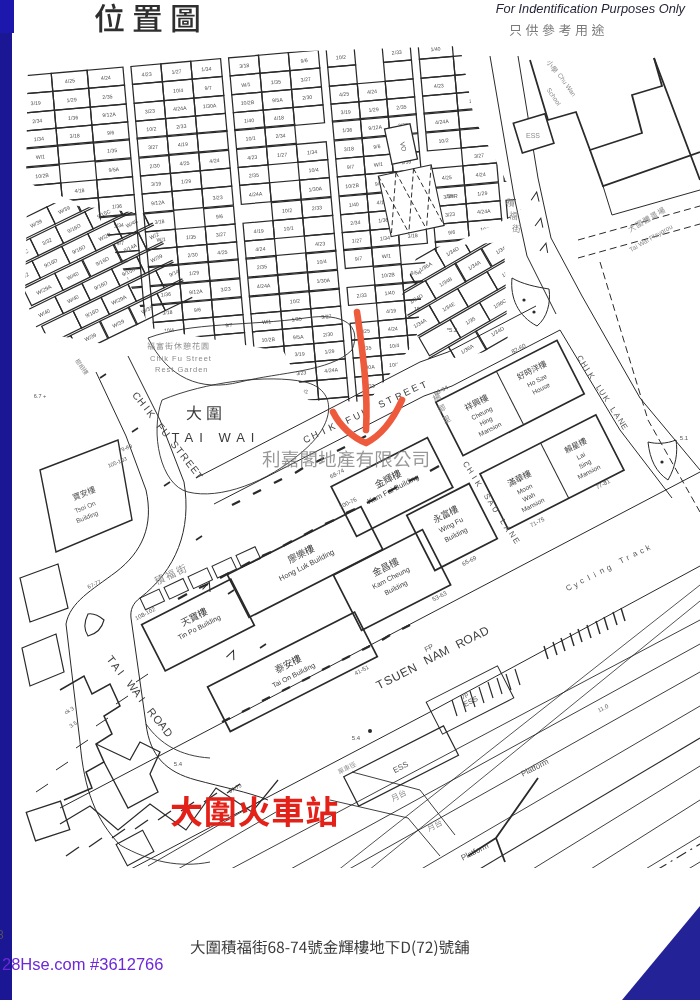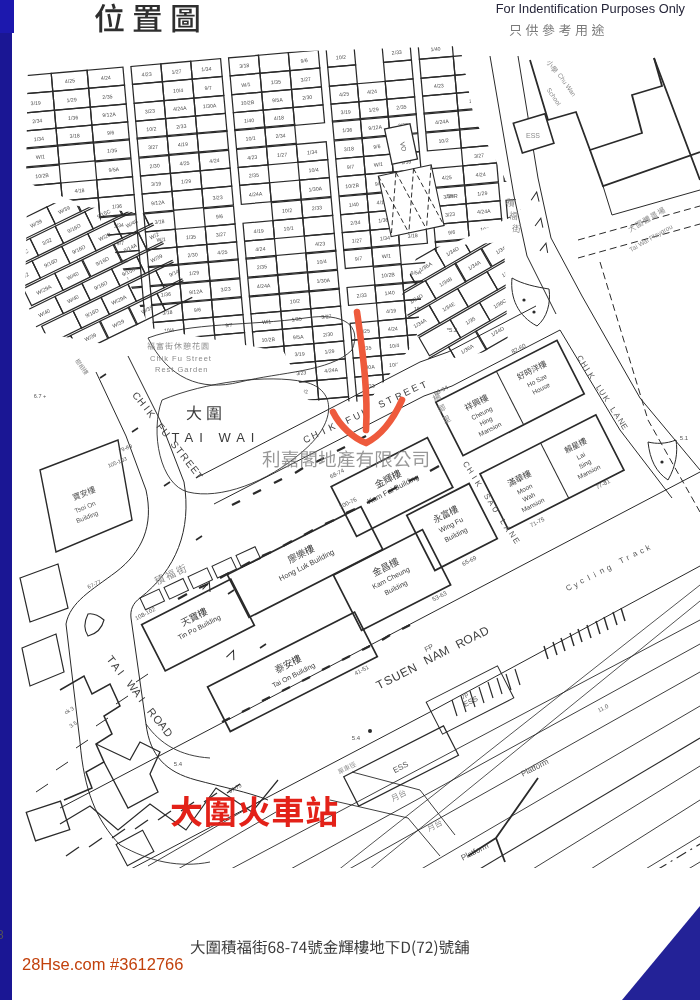--- a/index.html
+++ b/index.html
@@ -11,21 +11,21 @@
 <div class="abs" style="left:0;top:33px;width:12px;height:967px;background:#1a1694;"></div>
 
 <svg class="abs" style="left:0;top:0;" width="700" height="46" viewBox="0 0 700 46">
     <g transform="translate(94.0,30.0) scale(0.031000,-0.031000)" fill="#2e2e2e" stroke="none">
       <path transform="translate(0,0)" d="M366 668H917V576H366ZM429 509 515 528Q527 477 538 420Q549 364 559 308Q568 251 576 201Q583 151 587 113L493 86Q490 125 484 177Q478 228 469 285Q460 343 450 400Q440 458 429 509ZM767 534 866 518Q856 456 842 388Q829 320 815 252Q800 185 784 124Q769 63 755 14L672 32Q686 81 700 144Q714 207 727 275Q740 343 750 410Q761 477 767 534ZM326 48H955V-43H326ZM562 832 652 855Q666 818 681 775Q696 732 703 700L609 673Q603 705 590 749Q576 794 562 832ZM274 840 363 813Q331 728 287 644Q243 560 192 486Q141 412 87 355Q82 367 73 385Q64 403 53 422Q43 441 34 451Q82 499 127 561Q171 623 209 695Q247 767 274 840ZM170 575 265 669 265 668V-83H170Z"></path>
       <path transform="translate(1226,0)" d="M657 742V666H802V742ZM428 742V666H570V742ZM202 742V666H341V742ZM112 807H898V600H112ZM67 549H923V478H67ZM447 621 544 615Q537 562 525 503Q514 444 503 401H415Q421 431 427 468Q433 506 438 546Q443 586 447 621ZM54 13H949V-56H54ZM228 319H771V267H228ZM232 218H769V167H232ZM236 116H774V64H236ZM181 427H817V-25H724V367H270V-25H181Z"></path>
       <path transform="translate(2452,0)" d="M376 636V581H619V636ZM299 687H699V529H299ZM340 343V134H655V343ZM266 398H732V78H266ZM448 262V215H545V262ZM393 306H602V171H393ZM207 490H795V436H207ZM456 564H537V466H456ZM78 807H925V-83H833V728H166V-83H78ZM134 33H880V-46H134Z"></path>
     </g>
   </svg>
 
-<div class="abs" style="right:15px;top:1px;font-size:12.8px;color:#26263a;">For Indentification Purposes Only</div>
+<div class="abs" style="right:15px;top:1px;font-size:12.8px;color:#26263a;font-style:italic;">For Indentification Purposes Only</div>
 
 <svg class="abs" style="left:480px;top:14px;" width="220" height="30" viewBox="0 0 220 30">
     <g transform="translate(29.0,21.0) scale(0.013000,-0.013000)" fill="#7a7a7a" stroke="none">
       <path transform="translate(0,0)" d="M593 182 657 221Q707 183 762 138Q816 92 865 47Q913 2 944 -35L876 -80Q847 -44 800 2Q753 49 698 96Q644 143 593 182ZM334 218 413 188Q376 139 326 89Q275 39 219 -5Q163 -49 108 -83Q101 -75 91 -65Q80 -56 69 -46Q58 -37 49 -30Q103 1 157 42Q212 84 258 130Q305 176 334 218ZM235 693V383H765V693ZM158 766H844V311H158Z"></path>
       <path transform="translate(1269,0)" d="M269 838 340 816Q307 731 263 649Q219 566 168 493Q118 420 63 364Q60 373 52 387Q45 401 36 416Q28 430 21 439Q70 487 116 551Q162 615 201 688Q241 762 269 838ZM162 579 235 651 236 650V-78H162ZM335 626H949V554H335ZM310 307H960V234H310ZM464 829H537V268H464ZM732 830H806V267H732ZM484 178 556 155Q531 112 499 69Q467 27 432 -11Q397 -49 363 -77Q356 -71 345 -62Q335 -53 323 -44Q312 -35 303 -30Q355 9 404 64Q453 120 484 178ZM712 141 771 175Q805 143 840 104Q874 65 903 28Q932 -10 949 -40L886 -80Q870 -49 841 -10Q813 28 779 68Q745 108 712 141Z"></path>
       <path transform="translate(2538,0)" d="M571 790 626 820Q662 797 702 768Q741 739 776 709Q812 680 834 655L775 622Q754 646 720 676Q686 706 647 736Q608 766 571 790ZM281 556 335 575Q356 548 377 515Q398 481 408 457L351 436Q342 460 323 494Q303 529 281 556ZM773 570 826 595Q860 561 892 520Q925 478 940 446L883 418Q868 451 837 493Q806 536 773 570ZM528 391 584 363Q542 330 487 300Q432 271 372 247Q312 222 256 205Q249 216 237 229Q225 243 213 252Q267 267 326 289Q385 310 438 337Q491 363 528 391ZM637 294 695 265Q643 221 571 185Q500 148 419 120Q339 91 259 73Q253 85 241 100Q230 116 219 128Q296 143 375 167Q453 192 522 224Q591 257 637 294ZM755 193 817 163Q755 97 662 49Q568 1 452 -30Q337 -62 210 -80Q205 -67 195 -49Q185 -31 174 -18Q297 -4 408 24Q520 51 610 93Q700 135 755 193ZM481 592 550 572Q502 489 431 424Q359 360 270 312Q182 264 84 231Q80 239 73 250Q65 261 56 273Q47 284 40 291Q136 319 221 361Q306 403 373 461Q440 519 481 592ZM527 551Q561 509 611 471Q661 432 721 399Q780 366 845 340Q910 315 974 298Q966 292 957 281Q948 271 939 260Q931 249 926 240Q861 259 796 288Q731 317 669 354Q608 391 555 434Q503 477 464 524ZM191 641Q189 648 185 660Q181 672 177 685Q172 698 168 706Q195 709 231 730Q245 736 274 753Q303 770 338 794Q373 818 403 846L471 812Q415 769 355 734Q295 699 238 674V673Q238 673 231 670Q224 667 214 662Q205 658 198 652Q191 646 191 641ZM191 641 190 688 236 710 734 728Q741 715 750 699Q759 684 765 674Q618 667 519 663Q420 659 360 656Q299 653 266 651Q233 649 217 646Q201 644 191 641ZM109 440Q107 447 103 458Q99 470 95 482Q90 495 85 503Q95 505 105 511Q115 517 125 527Q133 533 149 550Q165 567 183 591Q202 614 216 640L284 611Q255 572 220 536Q185 500 153 475V474Q153 474 146 470Q139 467 131 462Q123 457 116 451Q109 444 109 440ZM109 440 109 488 143 508 333 516Q339 503 348 488Q358 472 363 462Q287 458 239 454Q192 451 166 448Q140 446 128 444Q116 442 109 440ZM600 444Q598 451 594 463Q590 474 585 486Q581 498 577 507Q585 509 593 515Q602 520 610 528Q616 534 628 550Q640 567 654 588Q668 610 677 633L746 606Q724 570 696 536Q669 503 643 480V479Q643 479 637 475Q630 472 622 466Q614 461 607 455Q600 449 600 444ZM600 444 600 493 634 513 839 523Q845 511 854 496Q863 481 869 470Q787 464 737 460Q687 456 659 454Q632 451 620 449Q608 447 600 444Z"></path>
       <path transform="translate(3808,0)" d="M721 217H797Q797 217 796 211Q796 205 795 197Q794 189 792 183Q777 80 760 28Q742 -25 718 -46Q700 -61 681 -66Q661 -71 631 -72Q606 -73 557 -72Q509 -71 453 -68Q452 -52 446 -33Q439 -13 428 2Q465 -1 502 -3Q539 -5 568 -6Q597 -6 610 -6Q629 -6 640 -5Q651 -3 659 3Q679 17 693 64Q707 112 720 208ZM338 217H744V155H320ZM369 378H845V317H348ZM70 544H939V478H70ZM159 722H708V658H159ZM416 840H490V512H416ZM836 794 894 759Q820 666 726 583Q632 500 526 428Q420 356 306 297Q192 238 75 192Q72 201 66 213Q60 225 53 238Q46 250 40 259Q156 300 268 355Q380 411 484 479Q587 548 676 627Q766 706 836 794ZM356 353H434Q413 302 389 247Q365 193 346 155H266Q289 196 313 250Q337 305 356 353Z"></path>
       <path transform="translate(5077,0)" d="M196 770H843V698H196ZM196 537H841V466H196ZM190 298H843V227H190ZM153 770H227V407Q227 350 222 285Q217 220 204 153Q190 87 163 26Q135 -35 90 -85Q85 -77 74 -68Q63 -58 52 -49Q41 -40 32 -36Q74 11 98 66Q122 121 134 179Q146 238 150 296Q153 354 153 407ZM813 770H887V22Q887 -14 877 -33Q866 -52 841 -62Q816 -71 771 -73Q726 -75 655 -74Q652 -60 645 -39Q637 -17 629 -2Q664 -3 697 -3Q729 -4 753 -3Q777 -3 786 -3Q801 -2 807 3Q813 8 813 22ZM467 743H543V-71H467Z"></path>
       <path transform="translate(6346,0)" d="M454 300 520 279Q491 229 449 178Q408 128 369 92Q363 98 353 105Q342 112 331 119Q320 126 312 130Q352 163 390 208Q428 253 454 300ZM740 276 799 305Q826 280 855 249Q883 218 907 187Q931 157 944 131L882 99Q869 124 846 155Q823 186 796 218Q768 250 740 276ZM446 575H813V512H446ZM335 415H920V352H335ZM603 848 665 822Q625 756 570 694Q514 631 452 577Q390 523 326 485Q318 497 303 513Q289 528 276 539Q337 572 399 622Q460 671 514 730Q567 788 603 848ZM590 540H662V60H590ZM587 768 632 815Q674 788 720 755Q767 723 812 689Q857 654 896 622Q935 590 961 563L912 508Q887 535 849 568Q811 601 767 637Q722 672 676 706Q629 739 587 768ZM86 810 143 842Q176 806 210 762Q244 719 262 687L203 648Q191 669 171 698Q152 726 129 755Q106 785 86 810ZM46 609H257V546H46ZM225 151Q256 85 309 53Q363 21 440 12Q517 2 617 1Q670 1 732 3Q795 5 858 7Q920 10 972 15Q966 7 961 -6Q957 -18 953 -32Q949 -46 947 -56Q900 -58 844 -60Q789 -63 730 -63Q672 -64 616 -64Q528 -64 459 -57Q389 -50 336 -30Q282 -10 242 28Q203 66 175 128ZM225 360H246L259 361L293 348Q270 190 214 83Q159 -24 81 -81Q76 -73 67 -64Q57 -54 48 -44Q38 -35 30 -30Q104 22 155 117Q206 212 225 347ZM61 284V342L97 360H255L255 299H120Q102 299 84 294Q67 290 61 284ZM61 285Q59 295 53 308Q48 321 42 334Q37 348 32 355Q44 358 56 365Q68 371 81 385Q93 396 113 424Q133 451 157 485Q180 519 201 550Q222 582 234 602V605L257 614L308 591Q291 566 268 532Q244 497 218 461Q192 424 166 391Q141 358 120 334Q120 334 111 329Q102 324 90 317Q79 309 70 301Q61 293 61 285Z"></path>
     </g>
@@ -1258,19 +1258,19 @@
       <path transform="translate(13567,0)" d="M101 0V733H284Q397 733 474 691Q551 648 590 567Q629 486 629 369Q629 253 590 170Q551 87 475 44Q399 0 288 0ZM193 76H276Q362 76 420 111Q477 145 506 211Q534 277 534 369Q534 463 506 527Q477 591 420 624Q362 658 276 658H193Z"></path>
       <path transform="translate(14255,0)" d="M239 -196Q170 -84 131 40Q92 163 92 311Q92 458 131 582Q170 706 239 818L295 792Q231 685 199 562Q168 438 168 311Q168 183 199 60Q231 -64 295 -171Z"></path>
       <path transform="translate(14593,0)" d="M198 0Q203 104 216 192Q228 279 252 357Q276 434 313 507Q351 580 405 655H49V733H508V678Q444 595 403 519Q363 443 340 364Q318 285 307 196Q297 108 293 0Z"></path>
       <path transform="translate(15148,0)" d="M44 0V54Q159 155 234 238Q308 321 344 393Q380 464 380 527Q380 569 365 602Q351 635 321 653Q291 672 245 672Q200 672 162 648Q123 624 93 587L40 639Q84 688 135 717Q186 746 256 746Q322 746 370 720Q417 693 444 644Q470 596 470 531Q470 458 434 383Q397 308 333 231Q268 153 182 72Q211 74 243 77Q274 79 302 79H505V0Z"></path>
       <path transform="translate(15703,0)" d="M99 -196 42 -171Q107 -64 139 60Q171 183 171 311Q171 438 139 562Q107 685 42 792L99 818Q169 706 208 582Q246 458 246 311Q246 163 208 40Q169 -84 99 -196Z"></path>
       <path transform="translate(16041,0)" d="M146 740V589H318V740ZM88 797H378V532H88ZM40 453H402V387H40ZM135 426H200Q190 375 179 319Q167 263 156 224H89Q101 266 114 322Q126 378 135 426ZM142 286H322V224H126ZM296 286H362Q362 286 362 274Q361 263 360 255Q353 158 346 98Q338 37 329 4Q319 -28 305 -43Q294 -56 281 -61Q267 -67 247 -69Q232 -70 205 -70Q178 -69 148 -68Q147 -53 143 -35Q138 -17 130 -4Q159 -7 184 -8Q209 -8 220 -8Q231 -9 239 -7Q246 -5 252 2Q262 11 269 40Q277 70 284 126Q290 183 296 275ZM677 771H917V709H677ZM479 642H917V580H479ZM445 642H512V387Q512 335 508 274Q505 213 494 150Q483 87 463 28Q443 -31 410 -81Q404 -75 394 -67Q384 -59 373 -52Q363 -45 354 -41Q396 21 415 97Q434 172 440 247Q445 323 445 387ZM533 481 833 511 839 457 540 426ZM898 642H908L920 645L966 633Q956 589 945 541Q934 493 923 460L866 473Q875 504 884 548Q893 593 898 632ZM592 261H656Q653 181 640 116Q628 52 598 3Q569 -45 515 -79Q508 -67 496 -52Q484 -37 473 -29Q520 -2 544 40Q569 81 579 136Q589 192 592 261ZM741 261H805V29Q805 24 806 20Q807 15 812 13Q818 8 834 8Q840 8 850 8Q860 8 868 8Q876 8 883 9Q891 10 894 13Q905 19 907 35Q909 47 910 74Q911 101 911 135Q920 126 936 118Q953 109 967 104Q966 69 963 36Q961 3 956 -10Q951 -24 944 -33Q937 -42 926 -49Q917 -53 902 -56Q887 -58 874 -58Q864 -58 845 -58Q827 -58 819 -58Q803 -58 787 -55Q771 -52 760 -42Q749 -32 745 -18Q741 -3 741 31ZM643 840H714V610H643ZM638 574H704V405Q704 386 707 378Q711 370 727 370Q733 370 748 370Q763 370 781 370Q798 370 813 370Q828 370 835 370Q848 370 867 371Q885 372 896 375Q897 361 899 346Q900 332 902 319Q892 316 874 315Q856 314 838 314Q830 314 813 314Q795 314 775 314Q755 314 739 314Q723 314 716 314Q685 314 668 323Q651 333 645 353Q638 374 638 406Z"></path>
       <path transform="translate(17041,0)" d="M86 256H419V-50H350V193H153V-69H86ZM215 565H285V226H215ZM102 587H398V523H102ZM52 426H444V363H52ZM113 44H389V-20H113ZM452 701H955V635H452ZM514 374H907V311H514ZM514 208H907V145H514ZM670 841H739V-73H670ZM870 540H936V-2Q936 -27 931 -42Q925 -58 909 -66Q892 -74 867 -77Q841 -79 803 -79Q801 -66 795 -47Q789 -28 781 -14Q808 -15 828 -15Q849 -15 856 -15Q870 -15 870 -1ZM481 540H905V475H547V-78H481ZM769 802 811 838Q847 821 885 796Q923 772 945 751L901 710Q880 731 842 757Q804 783 769 802ZM249 846 304 819Q275 764 234 711Q194 658 149 612Q103 566 57 531Q55 539 50 553Q45 568 39 582Q34 597 29 606Q91 648 151 711Q211 774 249 846ZM223 742 255 798Q292 777 329 751Q366 726 398 701Q431 676 454 654L420 592Q396 616 364 642Q332 669 295 694Q259 720 223 742Z"></path>
     </g>
   </svg>
 
-<div class="abs" style="left:22px;top:955px;font-size:16.5px;color:#c2410c;">28Hse.com #3612766</div>
+<div class="abs" style="left:2px;top:955px;font-size:16.5px;color:#6d28d9;">28Hse.com #3612766</div>
 
 <div class="abs" style="left:-3px;top:928px;font-size:12px;color:#555;">8</div>
 
 <svg class="abs" style="left:600px;top:890px;" width="100" height="110" viewBox="0 0 100 110">
     <polygon points="100,16 100,110 22,110" fill="#232297"></polygon>
   </svg>
 
 </body></html>

